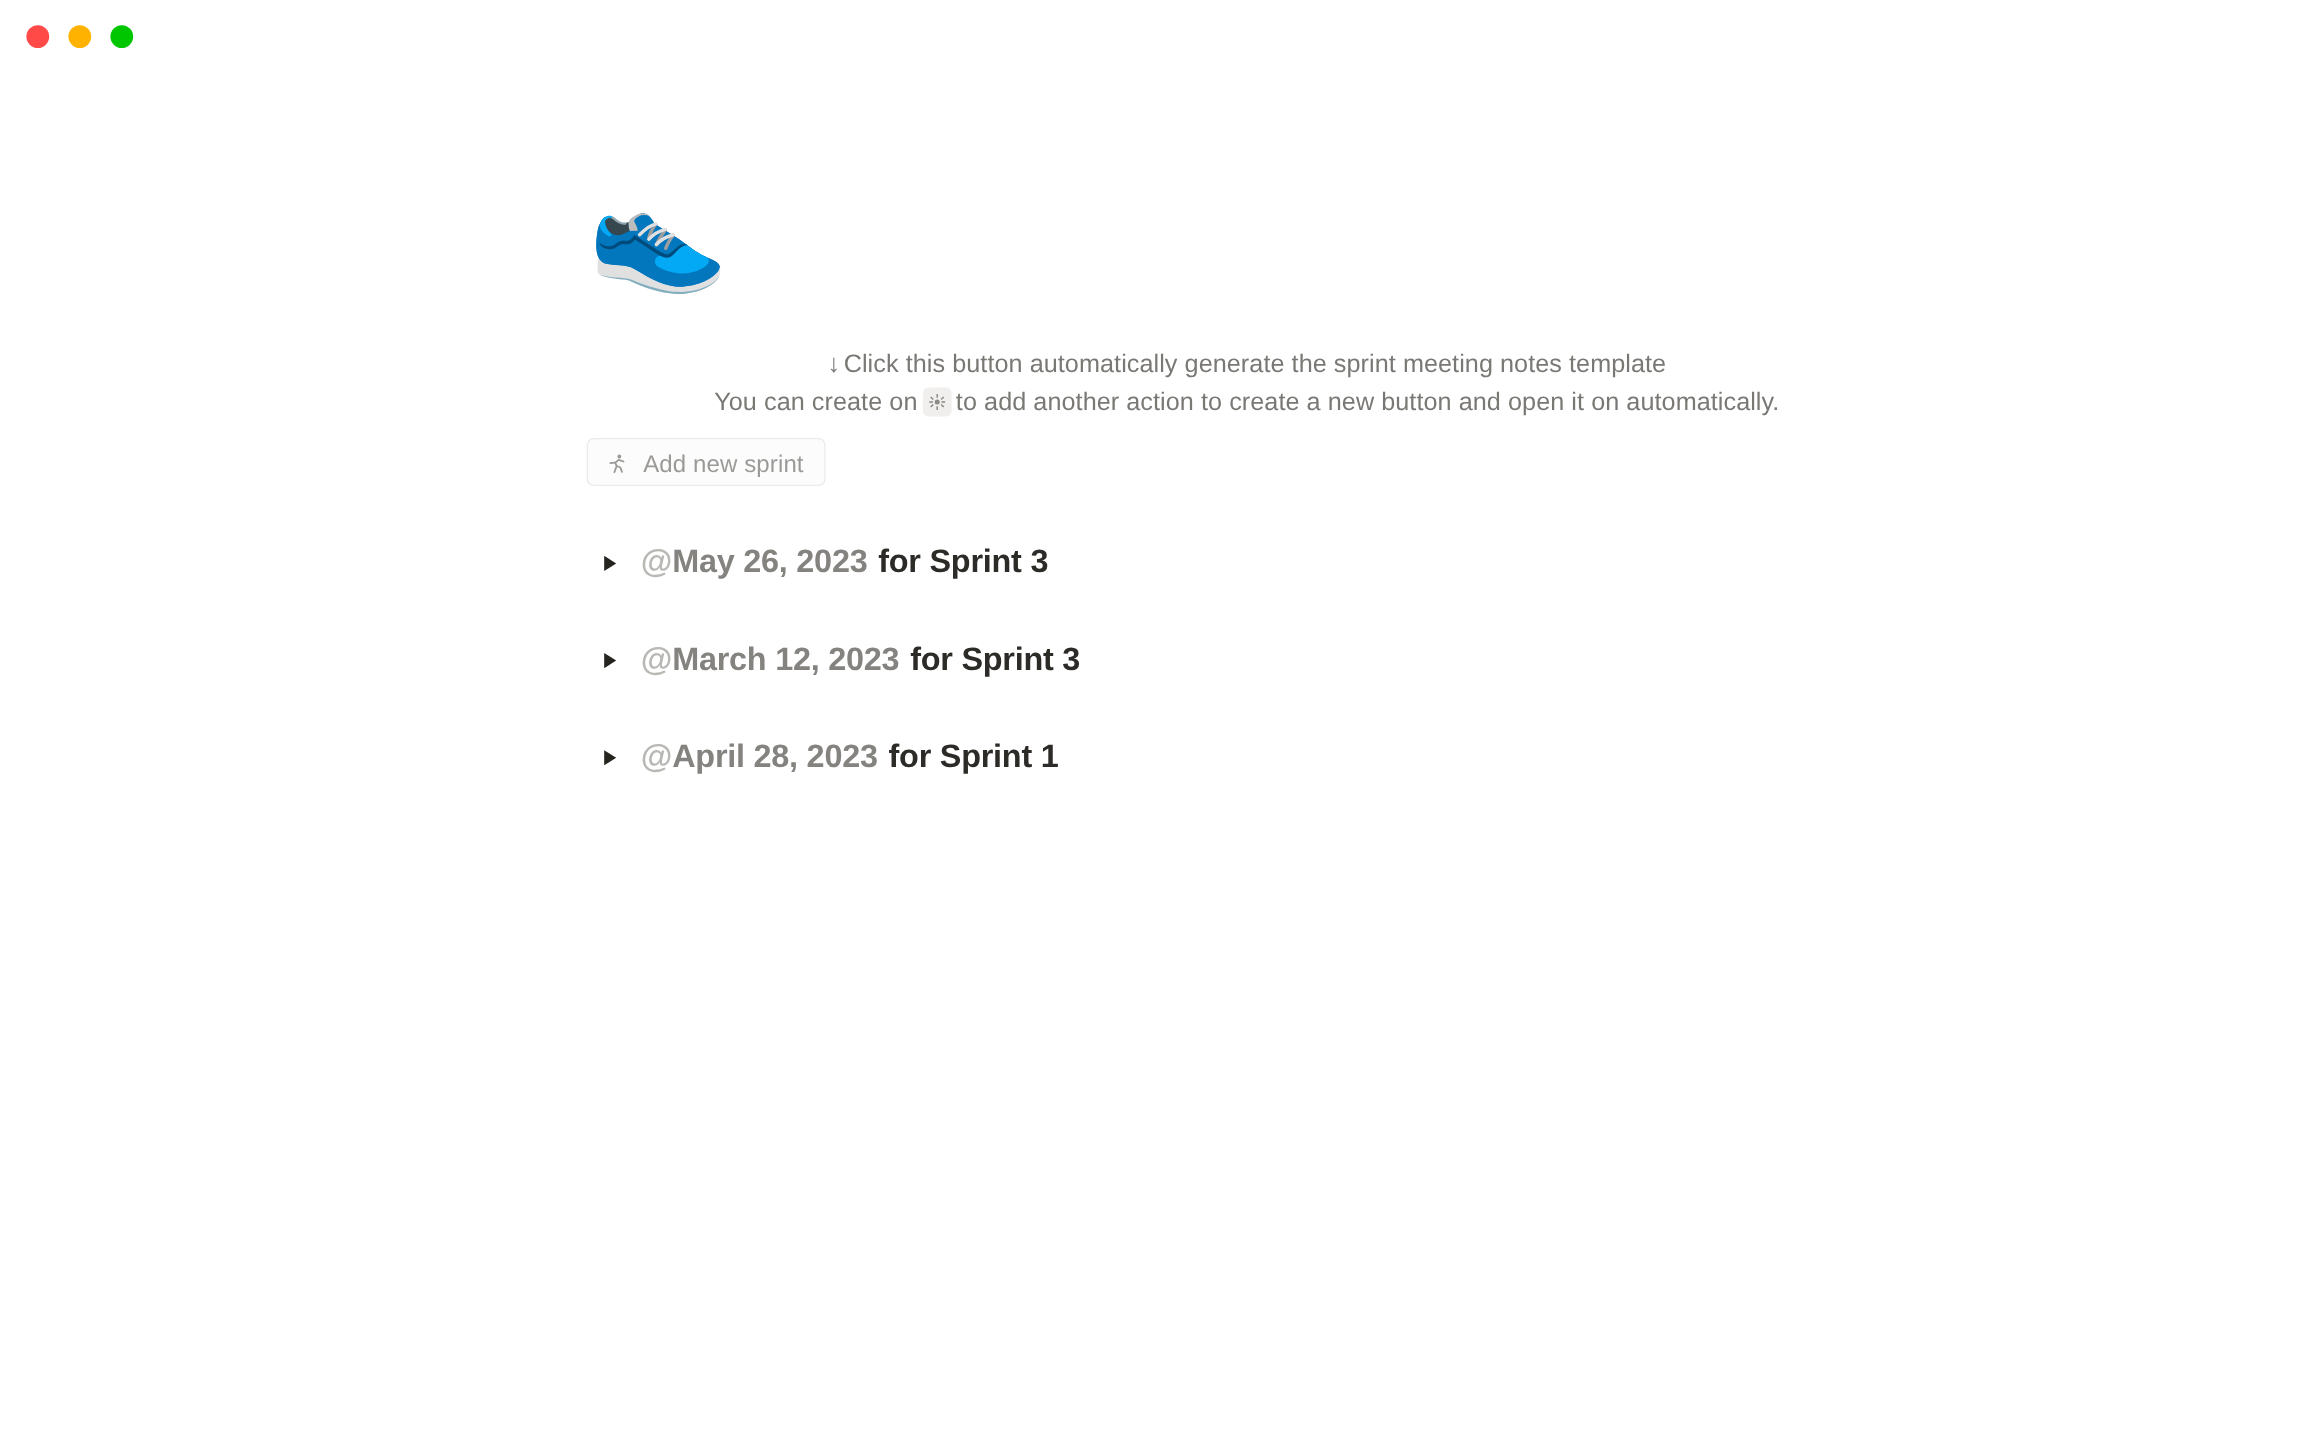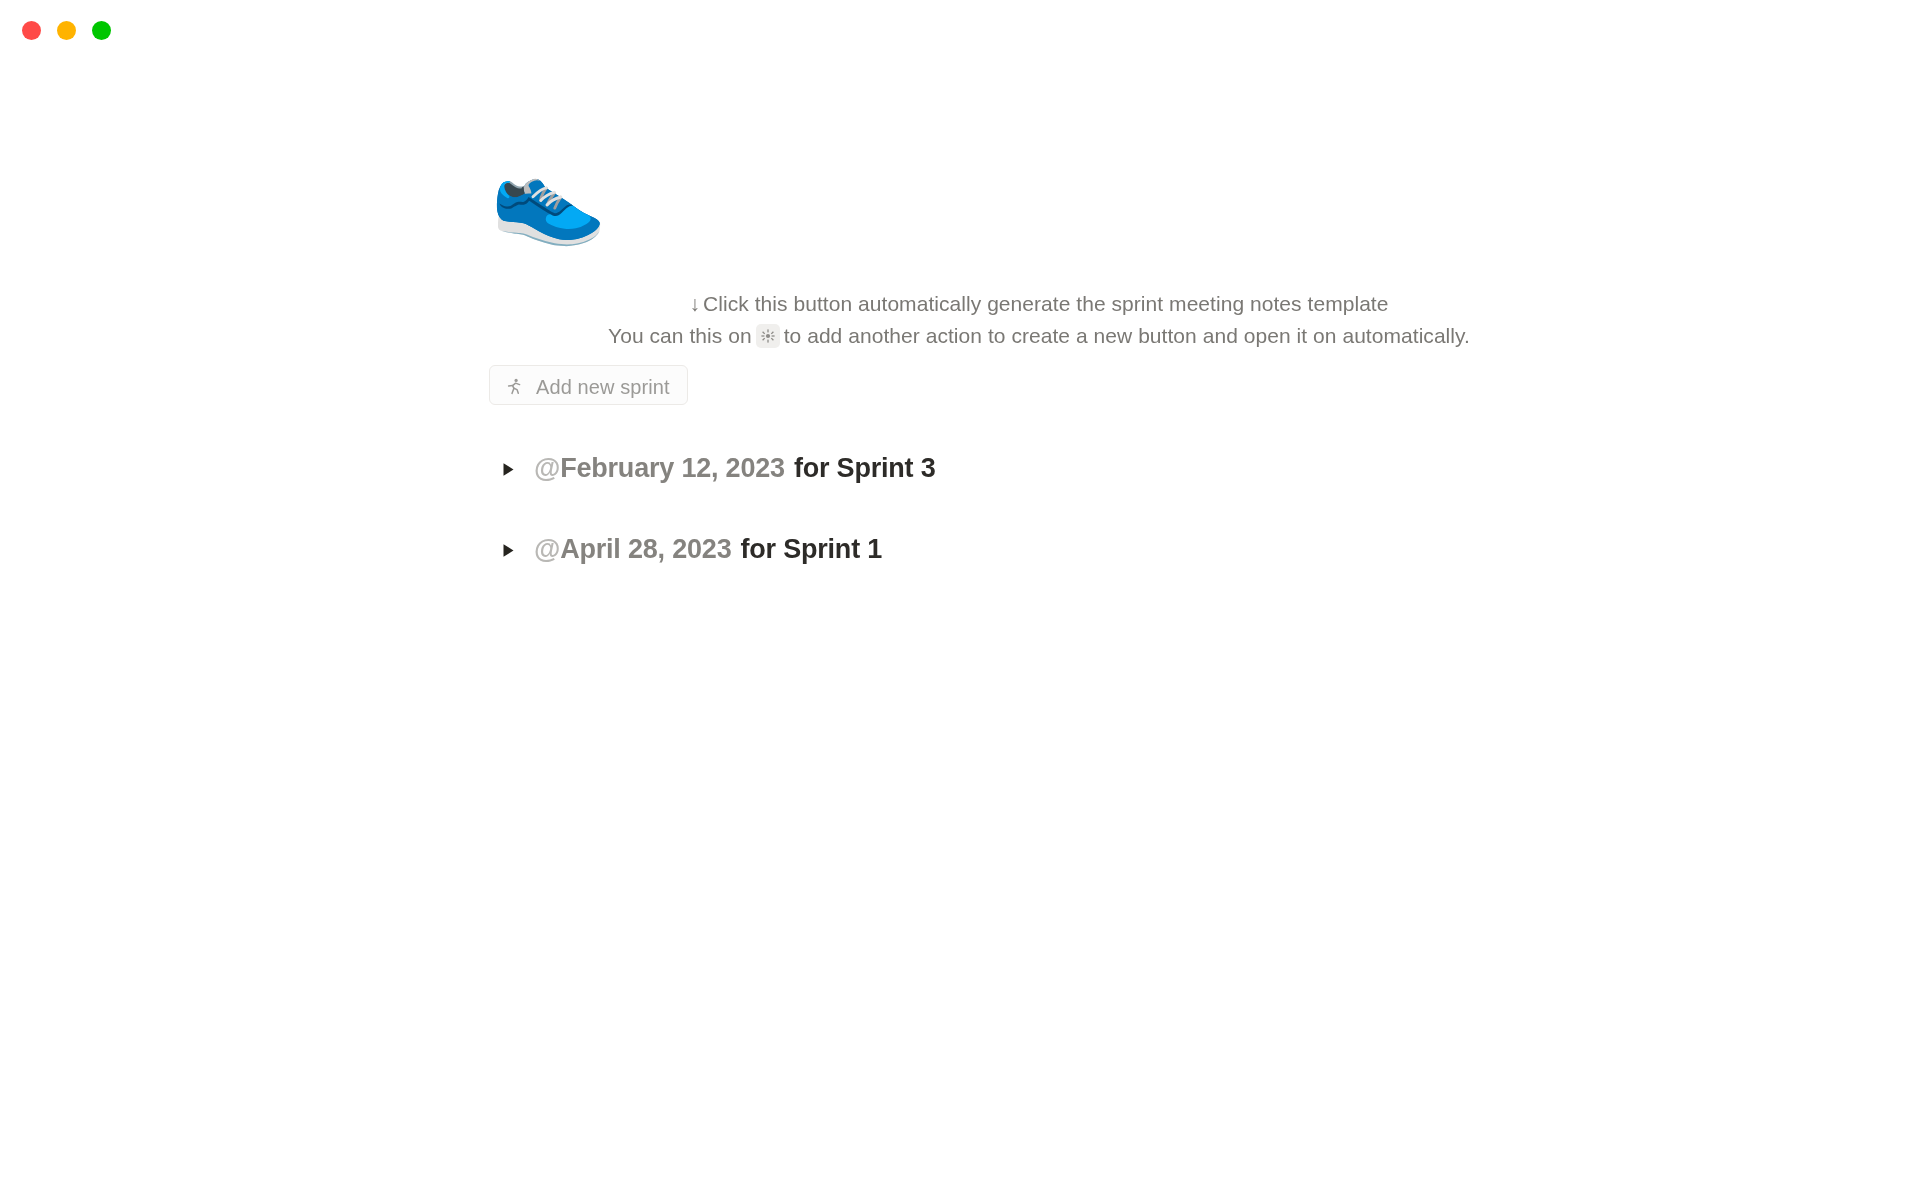--- a/index.html
+++ b/index.html
@@ -196,21 +196,21 @@
     <div class="page-icon">👟</div>
 
     
 
     
     <div class="desc-block">
       <div class="desc-line">
         <span class="arrow-down">↓</span><span>Click this button automatically generate the sprint meeting notes template</span>
       </div>
       <div class="desc-line">
-        <span>You can this on</span><span class="inline-chip"><svg width="14" height="14" viewBox="0 0 14 14" aria-hidden="true">
+        <span>You can create on</span><span class="inline-chip"><svg width="14" height="14" viewBox="0 0 14 14" aria-hidden="true">
               <g fill="#8d8b87">
                 <circle cx="7" cy="7" r="2.1"></circle>
                 <rect x="6.35" y="0.4" width="1.3" height="3"></rect>
                 <rect x="6.35" y="10.6" width="1.3" height="3"></rect>
                 <rect x="0.4" y="6.35" width="3" height="1.3"></rect>
                 <rect x="10.6" y="6.35" width="3" height="1.3"></rect>
                 <rect x="2.0" y="2.35" width="1.3" height="3" transform="rotate(-45 2.65 3.85)"></rect>
                 <rect x="10.7" y="8.65" width="1.3" height="3" transform="rotate(-45 11.35 10.15)"></rect>
                 <rect x="10.7" y="2.35" width="1.3" height="3" transform="rotate(45 11.35 3.85)"></rect>
                 <rect x="2.0" y="8.65" width="1.3" height="3" transform="rotate(45 2.65 10.15)"></rect>
@@ -231,28 +231,36 @@
             <path d="M12.3 6.4 L15.6 7.6"></path>
           </g>
         </svg>
       </span>
       <span class="btn-label">Add new sprint</span>
     </div>
 
     
     <div class="toggle-list">
 
-
       <div class="toggle-row">
         <span class="toggle-arrow">
           <svg width="13" height="15" viewBox="0 0 13 15" aria-hidden="true">
             <polygon points="1.5,1.2 11.5,7.5 1.5,13.8" fill="#26241f"></polygon>
           </svg>
         </span>
-        <span class="toggle-text"><span class="mention-at">@</span><span class="mention-date">February 12, 2023</span><span class="toggle-suffix" style="margin-left:9px">for Sprint 3</span></span>
+        <span class="toggle-text"><span class="mention-at">@</span><span class="mention-date">May 26, 2023</span><span class="toggle-suffix" style="margin-left:9px">for Sprint 3</span></span>
+      </div>
+
+      <div class="toggle-row">
+        <span class="toggle-arrow">
+          <svg width="13" height="15" viewBox="0 0 13 15" aria-hidden="true">
+            <polygon points="1.5,1.2 11.5,7.5 1.5,13.8" fill="#26241f"></polygon>
+          </svg>
+        </span>
+        <span class="toggle-text"><span class="mention-at">@</span><span class="mention-date">March 12, 2023</span><span class="toggle-suffix" style="margin-left:9px">for Sprint 3</span></span>
       </div>
 
       <div class="toggle-row">
         <span class="toggle-arrow">
           <svg width="13" height="15" viewBox="0 0 13 15" aria-hidden="true">
             <polygon points="1.5,1.2 11.5,7.5 1.5,13.8" fill="#26241f"></polygon>
           </svg>
         </span>
         <span class="toggle-text"><span class="mention-at">@</span><span class="mention-date">April 28, 2023</span><span class="toggle-suffix" style="margin-left:9px">for Sprint 1</span></span>
       </div>

